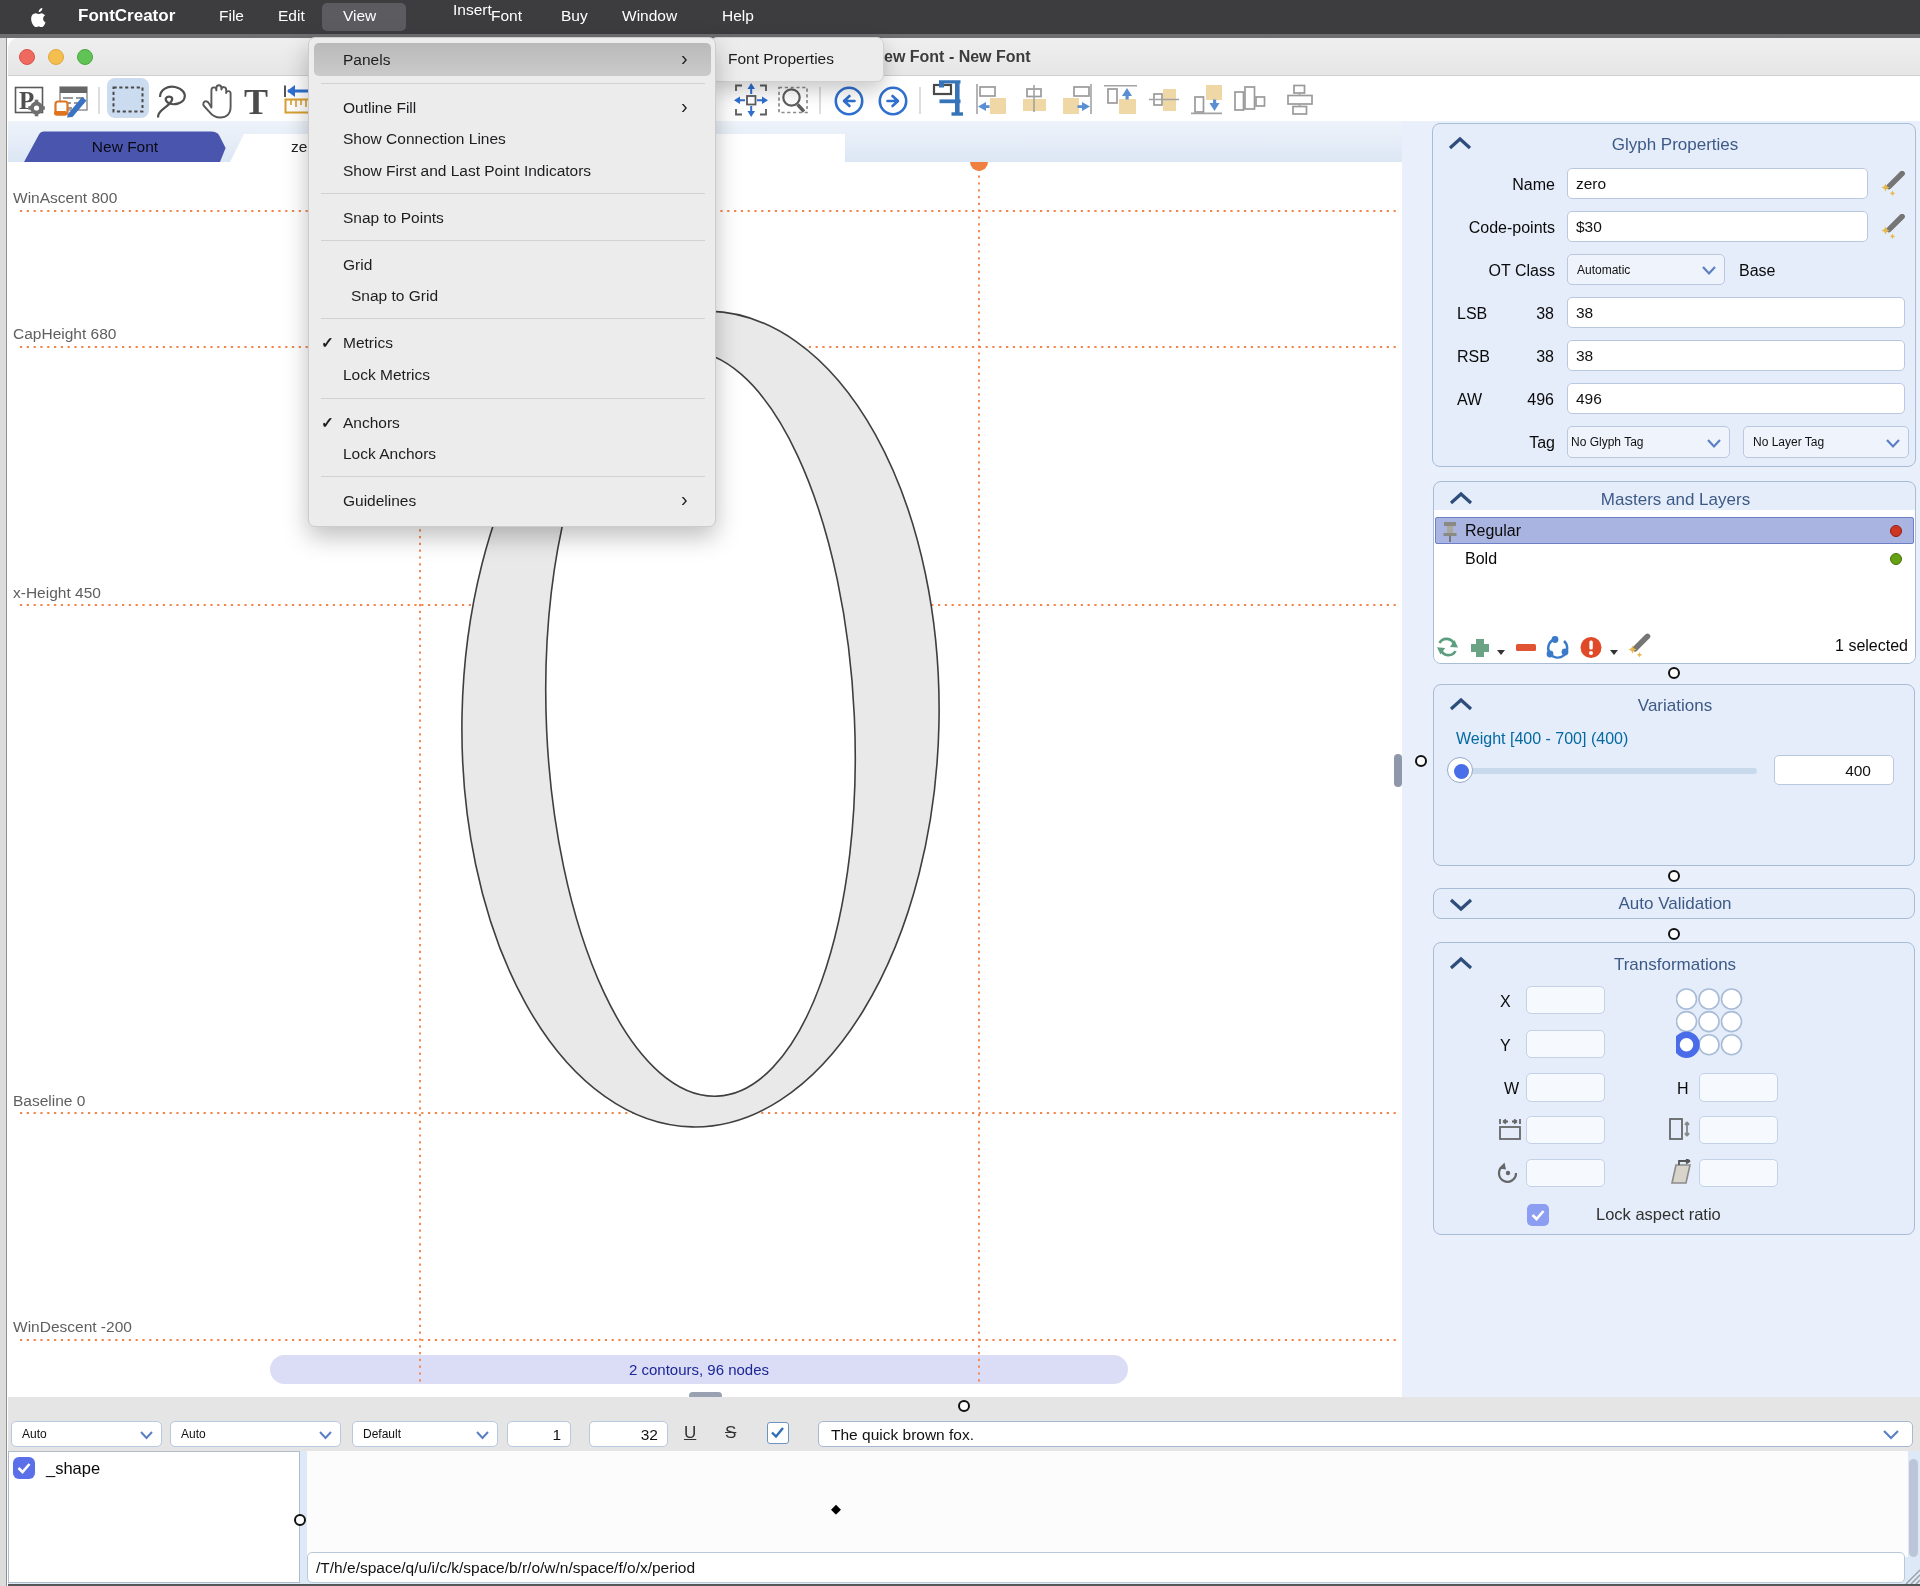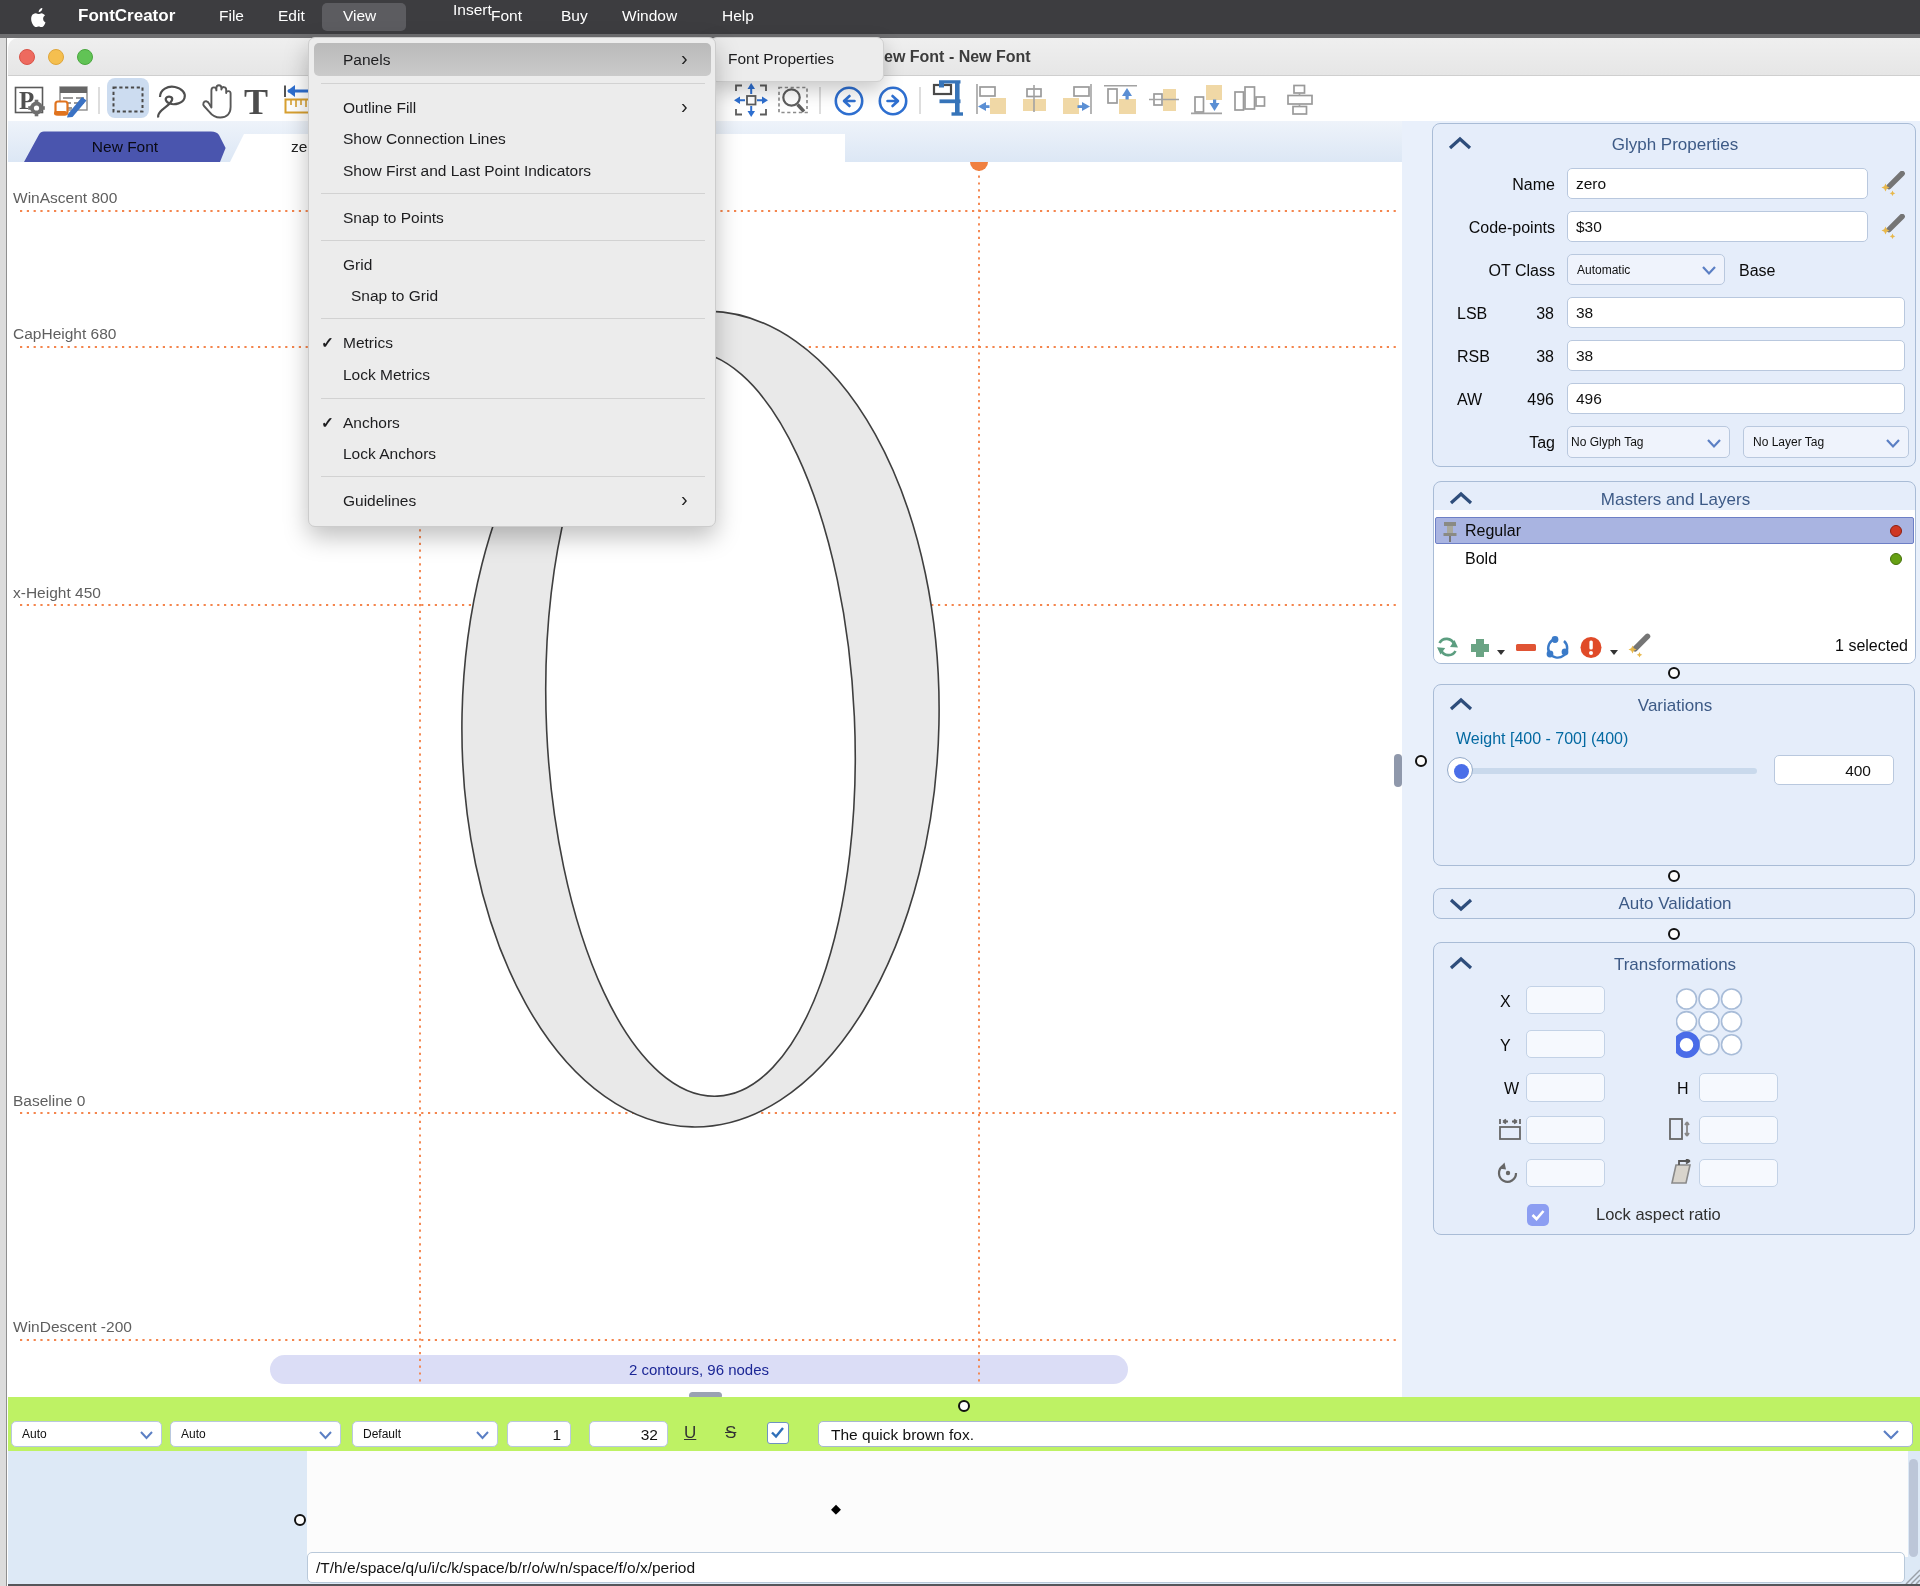--- a/index.html
+++ b/index.html
@@ -382,21 +382,21 @@
       </svg>
       <div class="abs" style="left:93px;top:261px;width:22px;height:22px;border-radius:5px;background:#8c9ef2;">
         <svg width="22" height="22" viewBox="0 0 22 22">
             <path d="M5.5 11 L9.5 15 L16.5 7" fill="none" stroke="#fff" stroke-width="2.6"></path>
           </svg>
       </div>
       <div class="abs" style="left:122px;top:262px;font-size:16.5px;color:#30302f;margin-left:40px;">Lock aspect ratio</div>
     </div>
     <div class="abs handle" style="left:1407px;top:717px;"></div>
 
-    <div class="abs" id="bottomband" style="left:0;top:1359px;width:1912px;height:54px;background:#bef264;">
+    <div class="abs" id="bottomband" style="left:0;top:1359px;width:1912px;height:54px;background:#e5e5e5;">
       <div class="abs handle" style="left:950px;top:3px;"></div>
       <div class="abs dd" style="left:3px;top:24px;width:151px;height:26px;line-height:25px;padding-left:10px;background:#fff;">Auto
         <svg class="abs" style="right:7px;top:8px;" width="15" height="10" viewBox="0 0 15 10">
             <path d="M2 2 L7.5 8 L13 2" fill="none" stroke="#5b7fc4" stroke-width="2"></path>
           </svg></div>
       <div class="abs dd" style="left:162px;top:24px;width:171px;height:26px;line-height:25px;padding-left:10px;background:#fff;">Auto
         <svg class="abs" style="right:7px;top:8px;" width="15" height="10" viewBox="0 0 15 10">
             <path d="M2 2 L7.5 8 L13 2" fill="none" stroke="#5b7fc4" stroke-width="2"></path>
           </svg></div>
       <div class="abs dd" style="left:344px;top:24px;width:146px;height:26px;line-height:25px;padding-left:10px;background:#fff;">Default
@@ -413,20 +413,28 @@
           </svg>
       </div>
       <div class="abs inp" style="left:810px;top:24px;width:1095px;height:26px;line-height:25px;padding-left:12px;border-color:#a8b8d0;">The quick brown fox.
         <svg class="abs" style="right:12px;top:7px;" width="18px" height="12" viewBox="0 0 18 12">
             <path d="M2 2 L9 9 L16 2" fill="none" stroke="#5b7fc4" stroke-width="2.2"></path>
           </svg>
       </div>
     </div>
 
     <div class="abs" id="bottompanels" style="left:0;top:1413px;width:1912px;height:135px;background:#dde9f6;">
+      <div class="abs" style="left:0px;top:0px;width:292px;height:132px;background:#fff;border:1px solid #aebccb;">
+        <div class="abs" style="left:4px;top:5px;width:22px;height:22px;background:#5a6fe8;border-radius:6px;">
+          <svg width="22" height="22" viewBox="0 0 22 22">
+              <path d="M5.5 11 L9.5 15 L16.5 7" fill="none" stroke="#fff" stroke-width="2.6"></path>
+            </svg>
+        </div>
+        <div class="abs" style="left:37px;top:7px;font-size:16.5px;color:#0a0a0a;">_shape</div>
+      </div>
       <div class="abs" style="left:299px;top:0px;width:1601px;height:106px;background:#fcfcfc;"></div>
       <div class="abs" style="left:823px;top:50px;font-size:13px;color:#000;">◆</div>
       <div class="abs handle" style="left:286px;top:63px;"></div>
       <div class="abs" style="left:299px;top:101px;width:1598px;height:31px;background:#fff;border:1px solid #b9c9da;border-radius:5px;font-size:15.5px;color:#111;line-height:29px;padding-left:8px;">/T/h/e/space/q/u/i/c/k/space/b/r/o/w/n/space/f/o/x/period</div>
       <div class="abs" style="left:1901px;top:8px;width:9px;height:98px;background:#bcc6d8;border-radius:4.5px;"></div>
       <svg class="abs" style="left:1894px;top:115px;" width="18" height="18" viewBox="0 0 18 18">
         <g stroke="#9aa0a8" stroke-width="1.5">
             <line x1="4" y1="18" x2="18" y2="4"></line>
             <line x1="9" y1="18" x2="18" y2="9"></line>
             <line x1="14" y1="18" x2="18" y2="14"></line>

